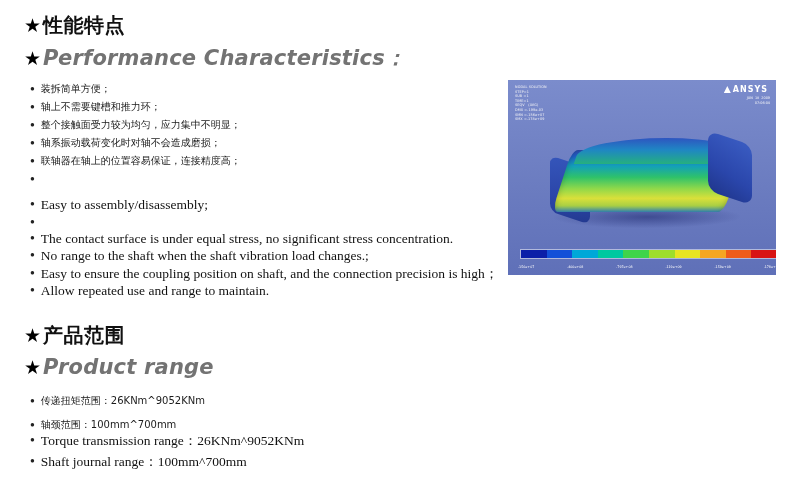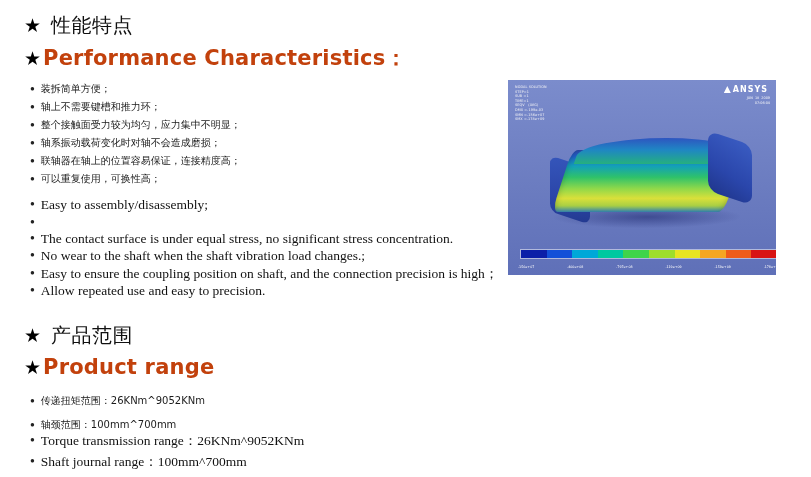--- a/index.html
+++ b/index.html
@@ -37,31 +37,31 @@
   }
   .star {
     color: #000;
     font-size: 19px;
     line-height: 1;
     margin-right: 2px;
   }
   .h-cn {
     font-family: "DejaVu Sans", sans-serif;
     font-size: 20px;
-    font-weight: normal;
+    font-weight: bold;
     letter-spacing: 0.5px;
     color: #111;
-    margin-left: 8px;
   }
   .h-en {
     font-family: "DejaVu Sans", sans-serif;
     font-size: 21px;
     font-weight: bold;
     letter-spacing: 0.2px;
-    color: #c2410c;
+    color: #737373;
+    font-style: italic;
   }
   #heading-1 .h-line + .h-line { margin-top: 5px; }
   #heading-2 .h-line + .h-line { margin-top: 6px; }
 
   
   .list {
     position: absolute;
   }
   .bullet-row {
     display: flex;
@@ -275,47 +275,46 @@
     <div class="bullet-row">
       <span class="dot">●</span>
       <span class="cn-item">轴系振动载荷变化时对轴不会造成磨损；</span>
     </div>
     <div class="bullet-row">
       <span class="dot">●</span>
       <span class="cn-item">联轴器在轴上的位置容易保证，连接精度高；</span>
     </div>
     <div class="bullet-row">
       <span class="dot">●</span>
-      <span class="cn-item">可以重复使用，可换性高；</span>
     </div>
   </div>
 
   <div class="list" id="en-list-1">
     <div class="bullet-row en-row">
       <span class="dot">●</span>
       <span class="en-item">Easy to assembly/disassembly;</span>
     </div>
     <div class="bullet-row en-row">
       <span class="dot">●</span>
     </div>
     <div class="bullet-row en-row">
       <span class="dot">●</span>
       <span class="en-item">The contact surface is under equal stress, no significant stress concentration.</span>
     </div>
     <div class="bullet-row en-row">
       <span class="dot">●</span>
-      <span class="en-item">No wear to the shaft when the shaft vibration load changes.;</span>
+      <span class="en-item">No range to the shaft when the shaft vibration load changes.;</span>
     </div>
     <div class="bullet-row en-row">
       <span class="dot">●</span>
       <span class="en-item">Easy to ensure the coupling position on shaft, and the connection precision is high；</span>
     </div>
     <div class="bullet-row en-row">
       <span class="dot">●</span>
-      <span class="en-item">Allow repeated use and easy to precision.</span>
+      <span class="en-item">Allow repeated use and range to maintain.</span>
     </div>
   </div>
 
   <div id="fea-panel">
     <div class="fea-bg"></div>
 
     <div class="fea-header-text" style="white-space: pre;">NODAL SOLUTION
 STEP=1
 SUB =1
 TIME=1

